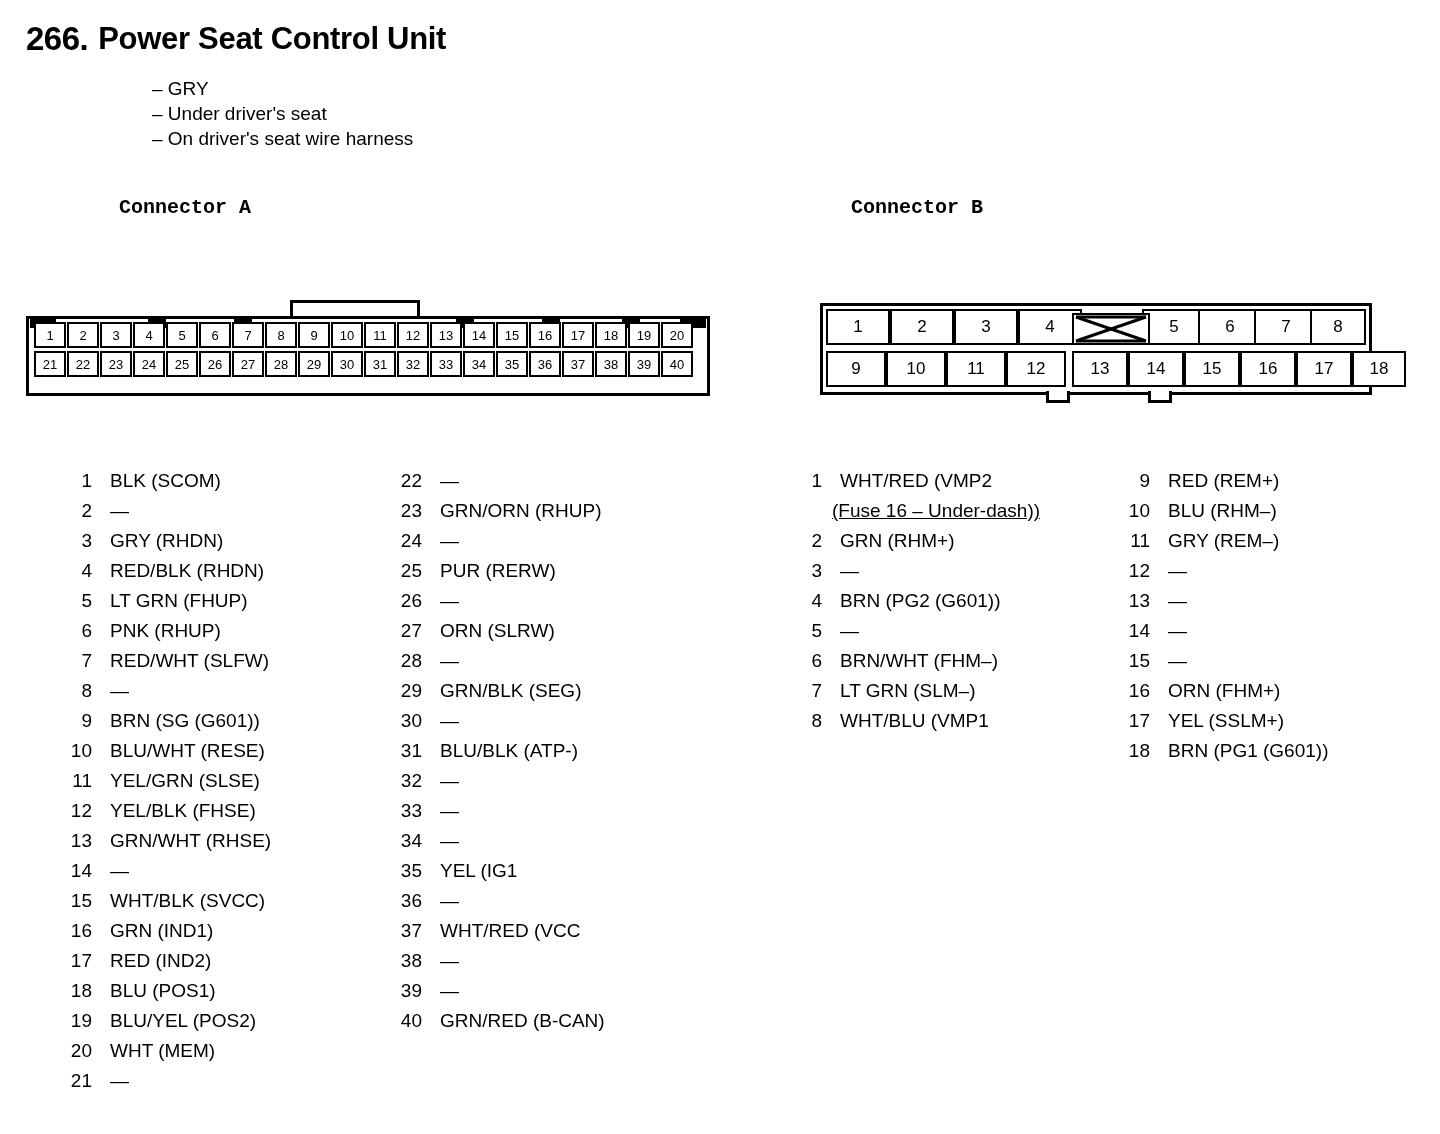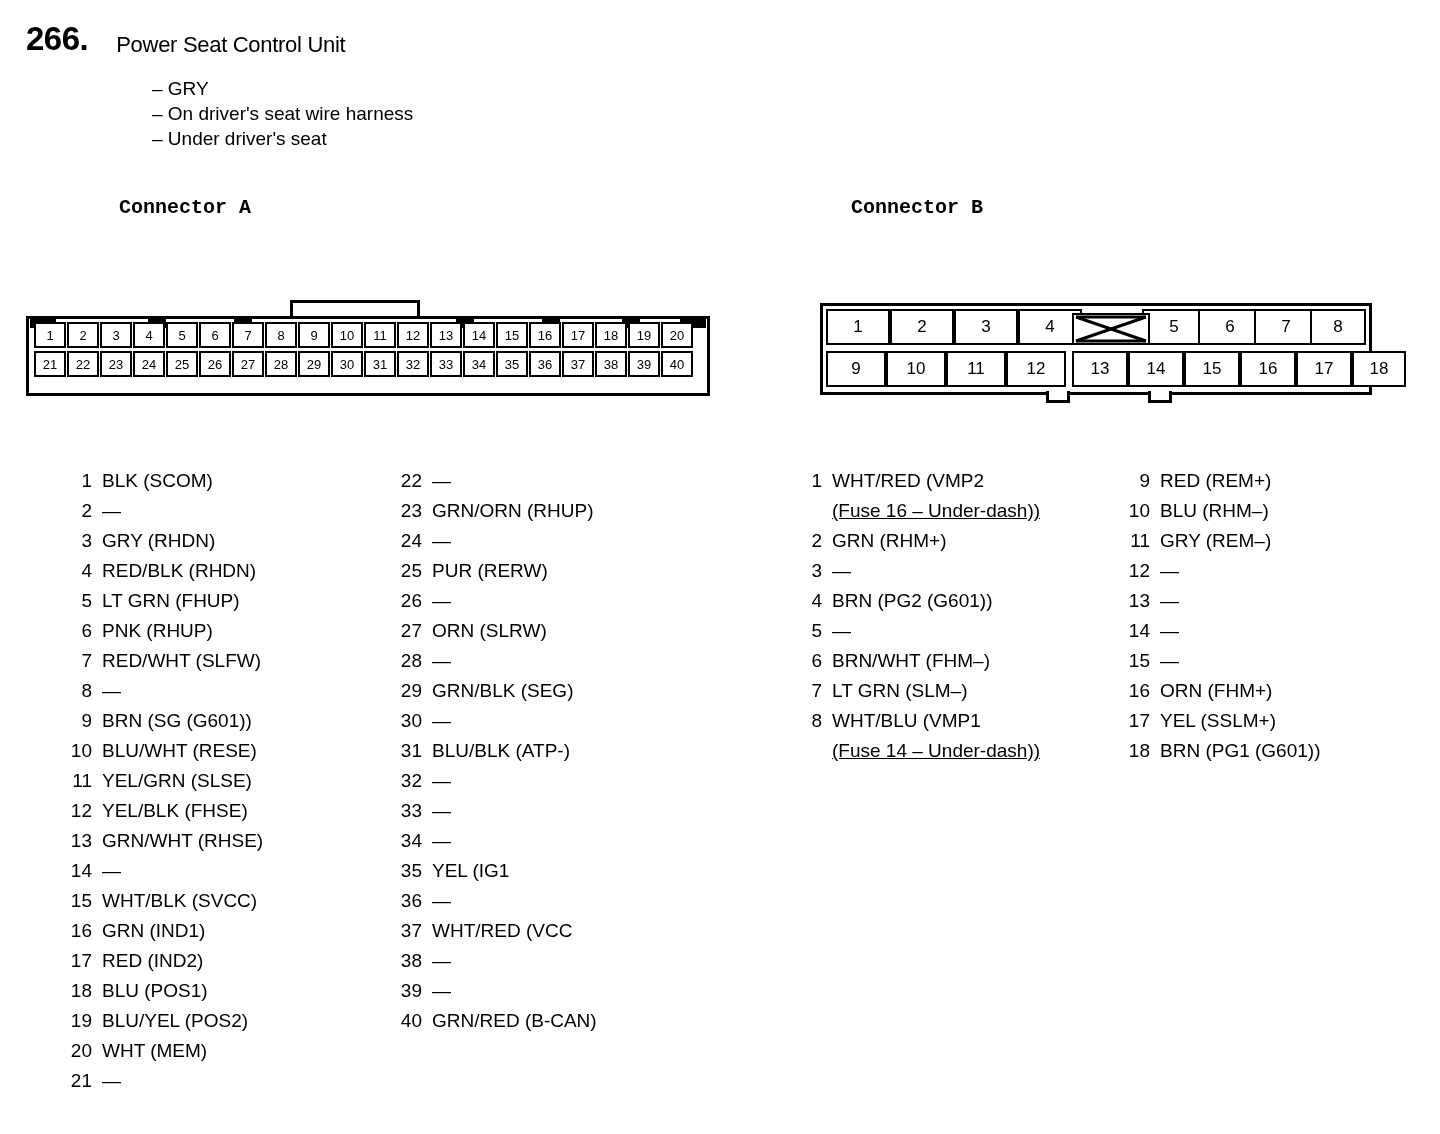--- a/index.html
+++ b/index.html
@@ -20,31 +20,31 @@
     width: 1440px;
     height: 1134px;
   }
 
   
   .title-row {
     position: absolute;
     left: 26px;
     top: 20px;
     display: flex;
-    align-items: flex-end;
-    gap: 28px;
+    align-items: center;
+    gap: 10px;
   }
   .title-num {
     font-size: 33px;
     font-weight: bold;
     letter-spacing: -0.5px;
   }
   .title-text {
-    font-size: 22px;
-    font-weight: normal;
+    font-size: 31px;
+    font-weight: bold;
     letter-spacing: -0.3px;
   }
 
   .subnotes {
     position: absolute;
     left: 116px;
     top: 76px;
     font-size: 19px;
     line-height: 25px;
     margin-left: 36px;
@@ -186,21 +186,21 @@
     display: flex;
     align-items: baseline;
     white-space: nowrap;
   }
   .pin-no {
     width: 32px;
     text-align: right;
     flex: 0 0 32px;
   }
   .pin-desc {
-    margin-left: 10px;
+    margin-left: 18px;
   }
   .pin-cont {
     margin-left: 42px;
     text-decoration: underline;
   }
 
   #listA1 { left: 60px; top: 466px; }
   #listA2 { left: 390px; top: 466px; }
   #listB1 { left: 790px; top: 466px; }
   #listB2 { left: 1118px; top: 466px; }
@@ -210,22 +210,22 @@
 
 <div class="page">
 
   <div class="title-row">
     <span class="title-num">266.</span>
     <span class="title-text">Power Seat Control Unit</span>
   </div>
 
   <div class="subnotes">
     <div class="subnote">– GRY</div>
+    <div class="subnote">– Under driver's seat</div>
     <div class="subnote">– On driver's seat wire harness</div>
-    <div class="subnote">– Under driver's seat</div>
   </div>
 
   <div class="conn-head" id="connA-head">Connector A</div>
   <div class="conn-head" id="connB-head">Connector B</div>
 
   <div class="connA-wrap">
     <div class="connA-bracket"></div>
     <div class="connA-body"></div>
 
     <div class="connA-notch" style="left:4px;  top:16px; width:26px; height:12px;"></div>
@@ -512,23 +512,20 @@
         <span class="pin-desc">BRN/WHT (FHM–)</span>
       </div>
       <div class="pin-line">
         <span class="pin-no">7</span>
         <span class="pin-desc">LT GRN (SLM–)</span>
       </div>
       <div class="pin-line">
         <span class="pin-no">8</span>
         <span class="pin-desc">WHT/BLU (VMP1</span>
       </div>
-      <div class="pin-line">
-        <span class="pin-cont">(Fuse 14 – Under-dash))</span>
-      </div>
     </div>
   <div class="pinlist" id="listB2">
       <div class="pin-line">
         <span class="pin-no">9</span>
         <span class="pin-desc">RED (REM+)</span>
       </div>
       <div class="pin-line">
         <span class="pin-no">10</span>
         <span class="pin-desc">BLU (RHM–)</span>
       </div>

